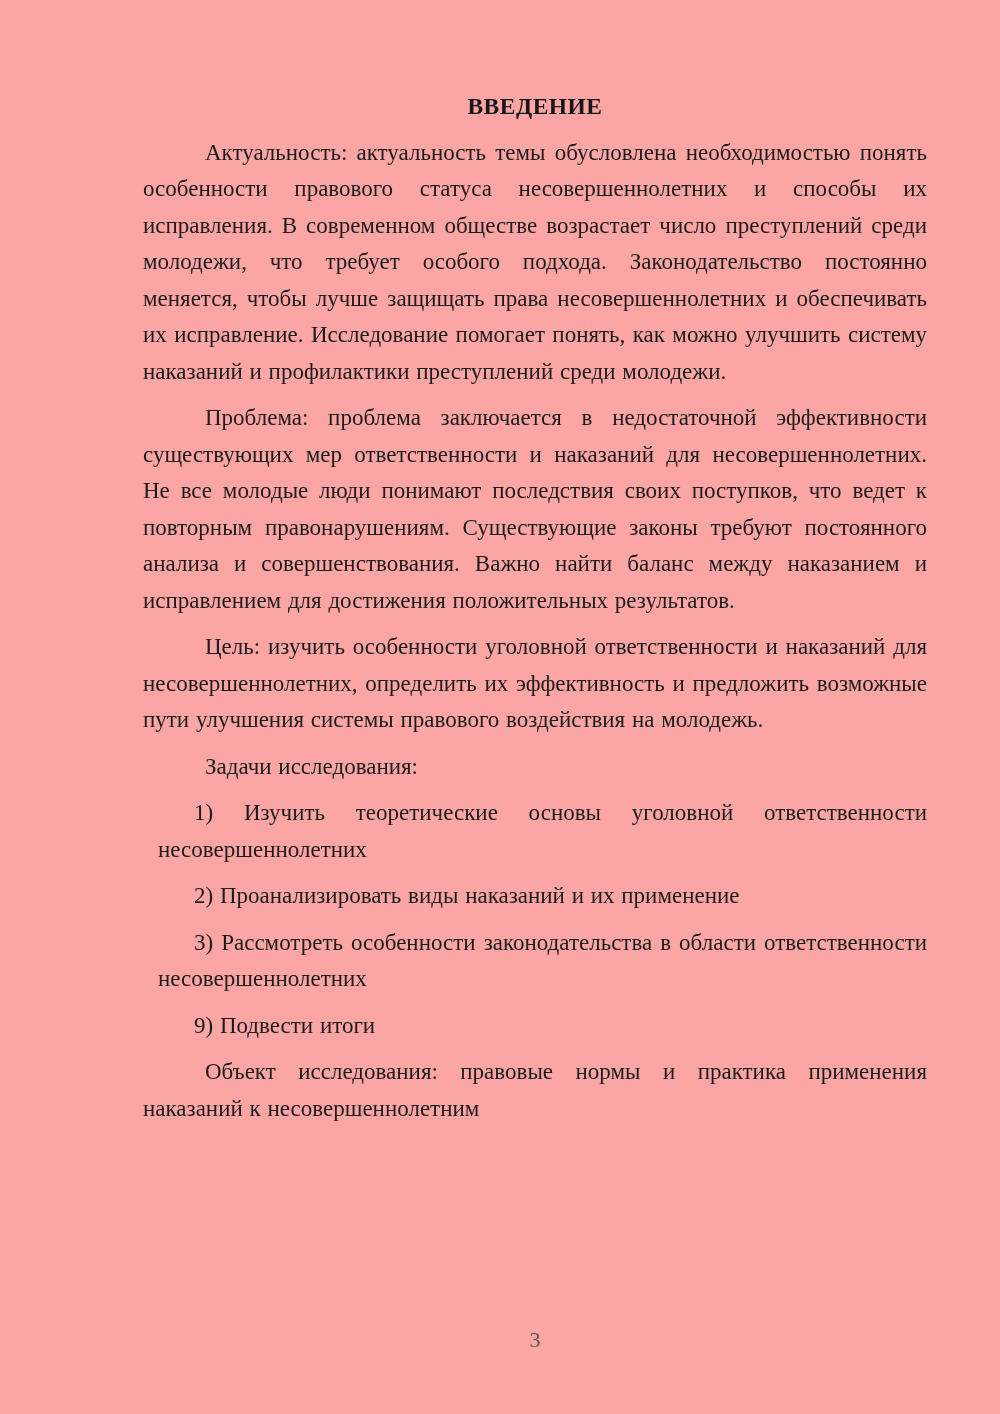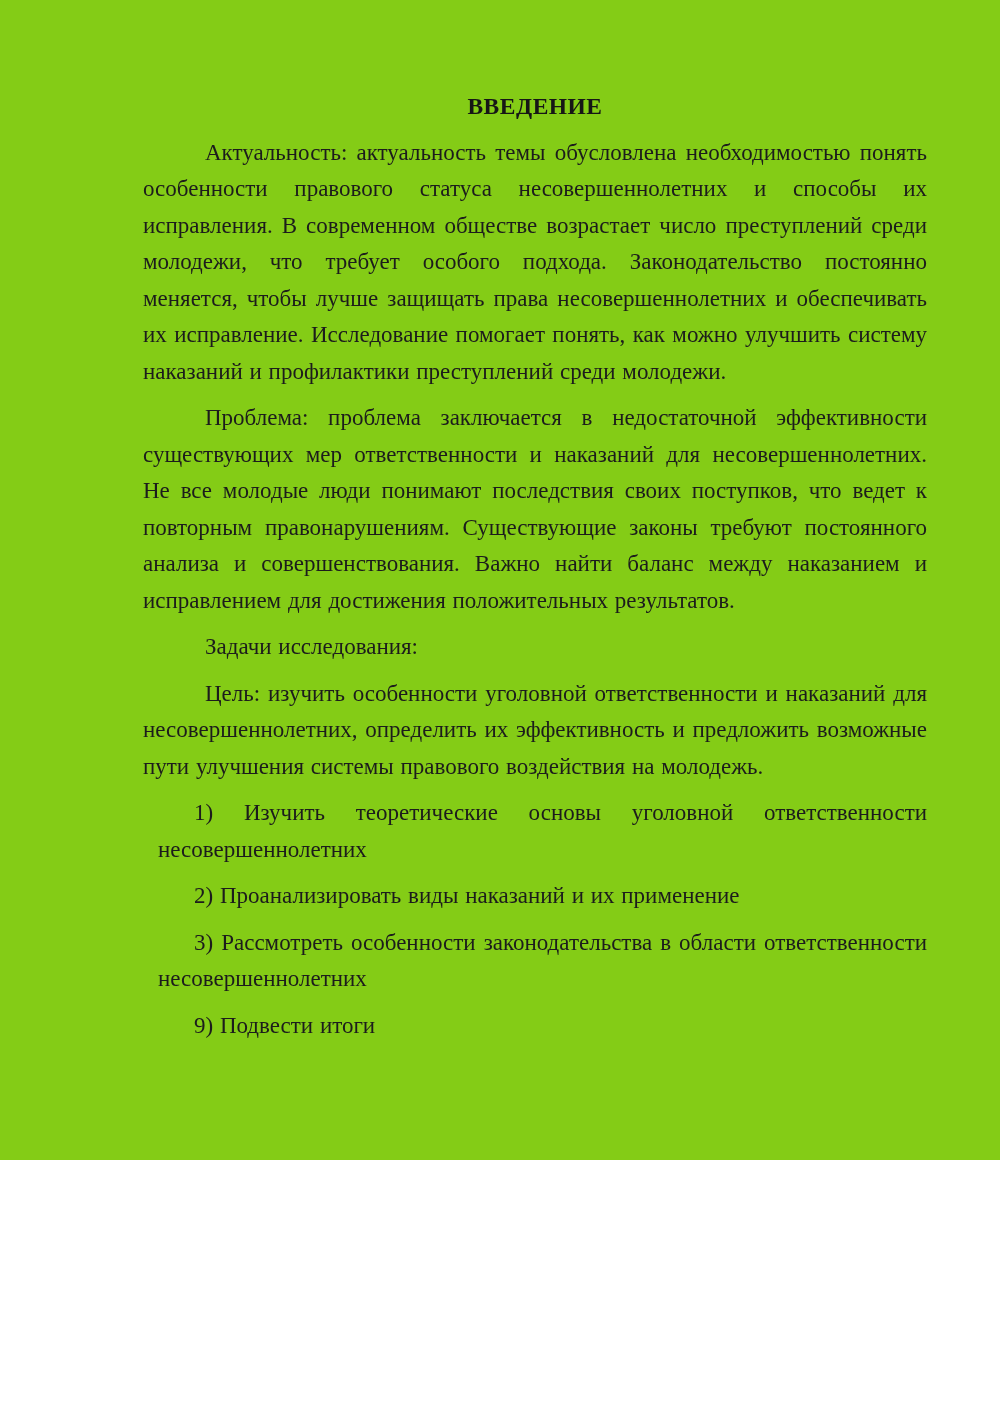--- a/index.html
+++ b/index.html
@@ -4,22 +4,22 @@
 <style>
   html, body {
     margin: 0;
     padding: 0;
     background: #ffffff;
     overflow: hidden;
   }
   .page {
     position: relative;
     width: 1000px;
-    height: 1160px;
-    background: #84cc16;
+    height: 1414px;
+    background: #fca5a5;
     color: #1c1c1c;
     font-family: "Liberation Serif", "DejaVu Serif", serif;
     font-size: 23px;
     line-height: 36.5px;
   }
   .content {
     position: absolute;
     left: 143px;
     top: 88px;
     width: 784px;
@@ -59,30 +59,31 @@
 
 <div class="page">
   <div class="content">
 
     <h1 class="doc-title">ВВЕДЕНИЕ</h1>
 
     <p class="para">Актуальность: актуальность темы обусловлена необходимостью понять особенности правового статуса несовершеннолетних и способы их исправления. В современном обществе возрастает число преступлений среди молодежи, что требует особого подхода. Законодательство постоянно меняется, чтобы лучше защищать права несовершеннолетних и обеспечивать их исправление. Исследование помогает понять, как можно улучшить систему наказаний и профилактики преступлений среди молодежи.</p>
 
     <p class="para">Проблема: проблема заключается в недостаточной эффективности существующих мер ответственности и наказаний для несовершеннолетних. Не все молодые люди понимают последствия своих поступков, что ведет к повторным правонарушениям. Существующие законы требуют постоянного анализа и совершенствования. Важно найти баланс между наказанием и исправлением для достижения положительных результатов.</p>
 
+    <p class="para">Цель: изучить особенности уголовной ответственности и наказаний для несовершеннолетних, определить их эффективность и предложить возможные пути улучшения системы правового воздействия на молодежь.</p>
+
     <p class="para">Задачи исследования:</p>
-
-    <p class="para">Цель: изучить особенности уголовной ответственности и наказаний для несовершеннолетних, определить их эффективность и предложить возможные пути улучшения системы правового воздействия на молодежь.</p>
 
     <p class="task">1) Изучить теоретические основы уголовной ответственности несовершеннолетних</p>
 
     <p class="task">2) Проанализировать виды наказаний и их применение</p>
 
     <p class="task">3) Рассмотреть особенности законодательства в области ответственности несовершеннолетних</p>
 
 
     <p class="task">9) Подвести итоги</p>
 
+    <p class="para">Объект исследования: правовые нормы и практика применения наказаний к несовершеннолетним</p>
 
   </div>
 
   <div class="page-number">3</div>
 </div>
 
 </body></html>

